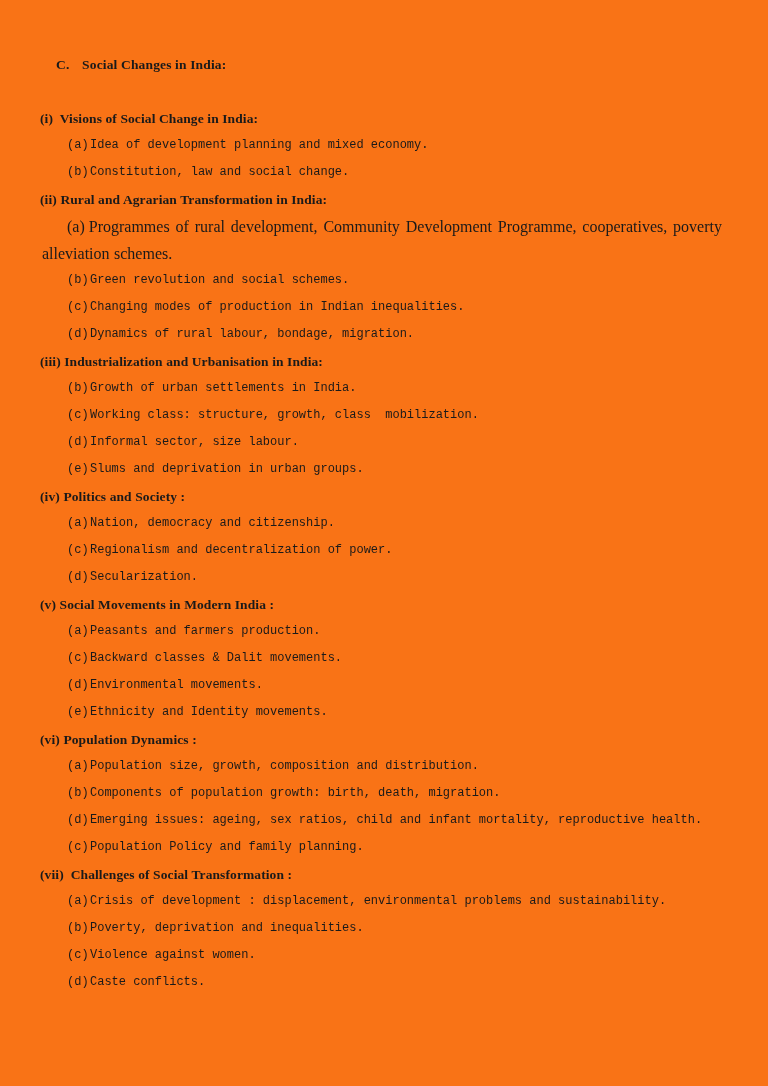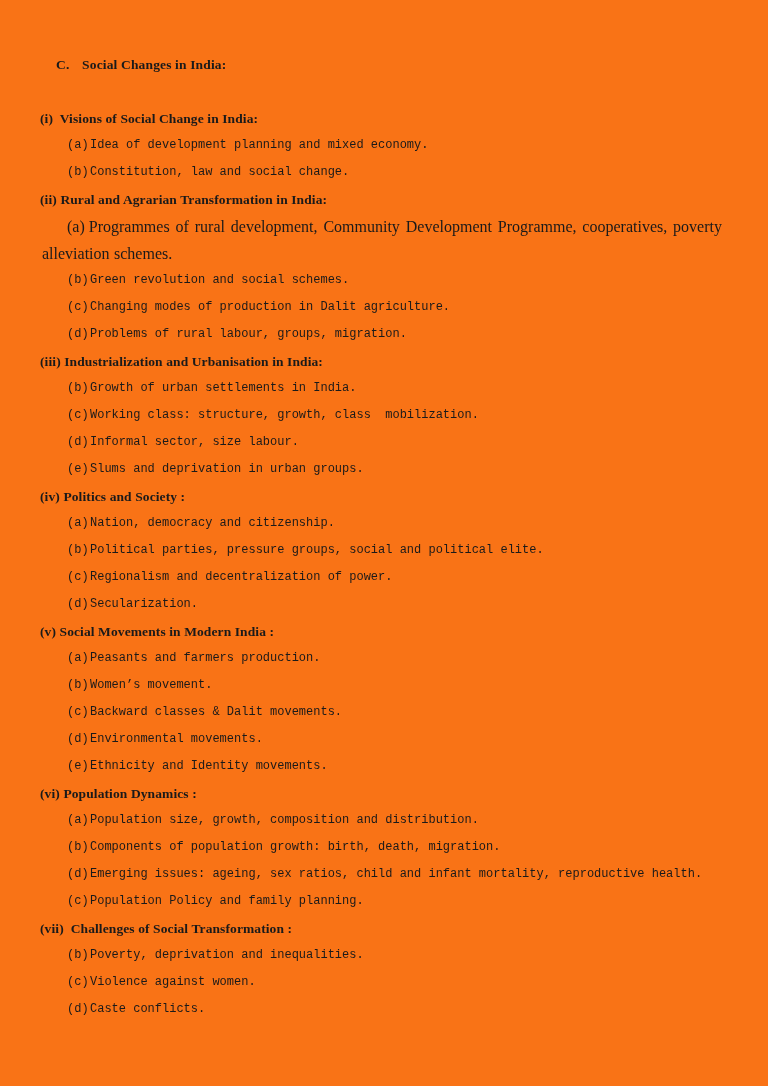--- a/index.html
+++ b/index.html
@@ -94,53 +94,52 @@
   <div id="groups-root">
       <div class="group">
         <div class="group-head"><span class="gh-num">(i)</span><span>  </span><span>Visions of Social Change in India:</span></div>
         <div class="item"><span class="it-label">(a)</span><span>Idea of development planning and mixed economy.</span></div>
         <div class="item"><span class="it-label">(b)</span><span>Constitution, law and social change.</span></div>
       </div>
       <div class="group">
         <div class="group-head"><span class="gh-num">(ii)</span><span> </span><span>Rural and Agrarian Transformation in India:</span></div>
         <div class="item-just"><span class="it-label">(a)</span><span>Programmes of rural development, Community Development Programme, cooperatives, poverty alleviation schemes.</span></div>
         <div class="item"><span class="it-label">(b)</span><span>Green revolution and social schemes.</span></div>
-        <div class="item"><span class="it-label">(c)</span><span>Changing modes of production in Dalit agriculture.</span></div>
-        <div class="item"><span class="it-label">(d)</span><span>Problems of rural labour, groups, migration.</span></div>
+        <div class="item"><span class="it-label">(c)</span><span>Changing modes of production in Indian inequalities.</span></div>
+        <div class="item"><span class="it-label">(d)</span><span>Dynamics of rural labour, bondage, migration.</span></div>
       </div>
       <div class="group">
         <div class="group-head"><span class="gh-num">(iii)</span><span> </span><span>Industrialization and Urbanisation in India:</span></div>
         <div class="item"><span class="it-label">(b)</span><span>Growth of urban settlements in India.</span></div>
         <div class="item"><span class="it-label">(c)</span><span>Working class: structure, growth, class  mobilization.</span></div>
         <div class="item"><span class="it-label">(d)</span><span>Informal sector, size labour.</span></div>
         <div class="item"><span class="it-label">(e)</span><span>Slums and deprivation in urban groups.</span></div>
       </div>
       <div class="group">
         <div class="group-head"><span class="gh-num">(iv)</span><span> </span><span>Politics and Society :</span></div>
         <div class="item"><span class="it-label">(a)</span><span>Nation, democracy and citizenship.</span></div>
-        <div class="item"><span class="it-label">(b)</span><span>Political parties, pressure groups, social and political elite.</span></div>
         <div class="item"><span class="it-label">(c)</span><span>Regionalism and decentralization of power.</span></div>
         <div class="item"><span class="it-label">(d)</span><span>Secularization.</span></div>
       </div>
       <div class="group">
         <div class="group-head"><span class="gh-num">(v)</span><span> </span><span>Social Movements in Modern India :</span></div>
         <div class="item"><span class="it-label">(a)</span><span>Peasants and farmers production.</span></div>
-        <div class="item"><span class="it-label">(b)</span><span>Women’s movement.</span></div>
         <div class="item"><span class="it-label">(c)</span><span>Backward classes &amp; Dalit movements.</span></div>
         <div class="item"><span class="it-label">(d)</span><span>Environmental movements.</span></div>
         <div class="item"><span class="it-label">(e)</span><span>Ethnicity and Identity movements.</span></div>
       </div>
       <div class="group">
         <div class="group-head"><span class="gh-num">(vi)</span><span> </span><span>Population Dynamics :</span></div>
         <div class="item"><span class="it-label">(a)</span><span>Population size, growth, composition and distribution.</span></div>
         <div class="item"><span class="it-label">(b)</span><span>Components of population growth: birth, death, migration.</span></div>
         <div class="item"><span class="it-label">(d)</span><span>Emerging issues: ageing, sex ratios, child and infant mortality, reproductive health.</span></div>
         <div class="item"><span class="it-label">(c)</span><span>Population Policy and family planning.</span></div>
       </div>
       <div class="group">
         <div class="group-head"><span class="gh-num">(vii)</span><span>  </span><span>Challenges of Social Transformation :</span></div>
+        <div class="item"><span class="it-label">(a)</span><span>Crisis of development : displacement, environmental problems and sustainability.</span></div>
         <div class="item"><span class="it-label">(b)</span><span>Poverty, deprivation and inequalities.</span></div>
         <div class="item"><span class="it-label">(c)</span><span>Violence against women.</span></div>
         <div class="item"><span class="it-label">(d)</span><span>Caste conflicts.</span></div>
       </div>
     </div>
 
 </div>
 
 </body></html>

